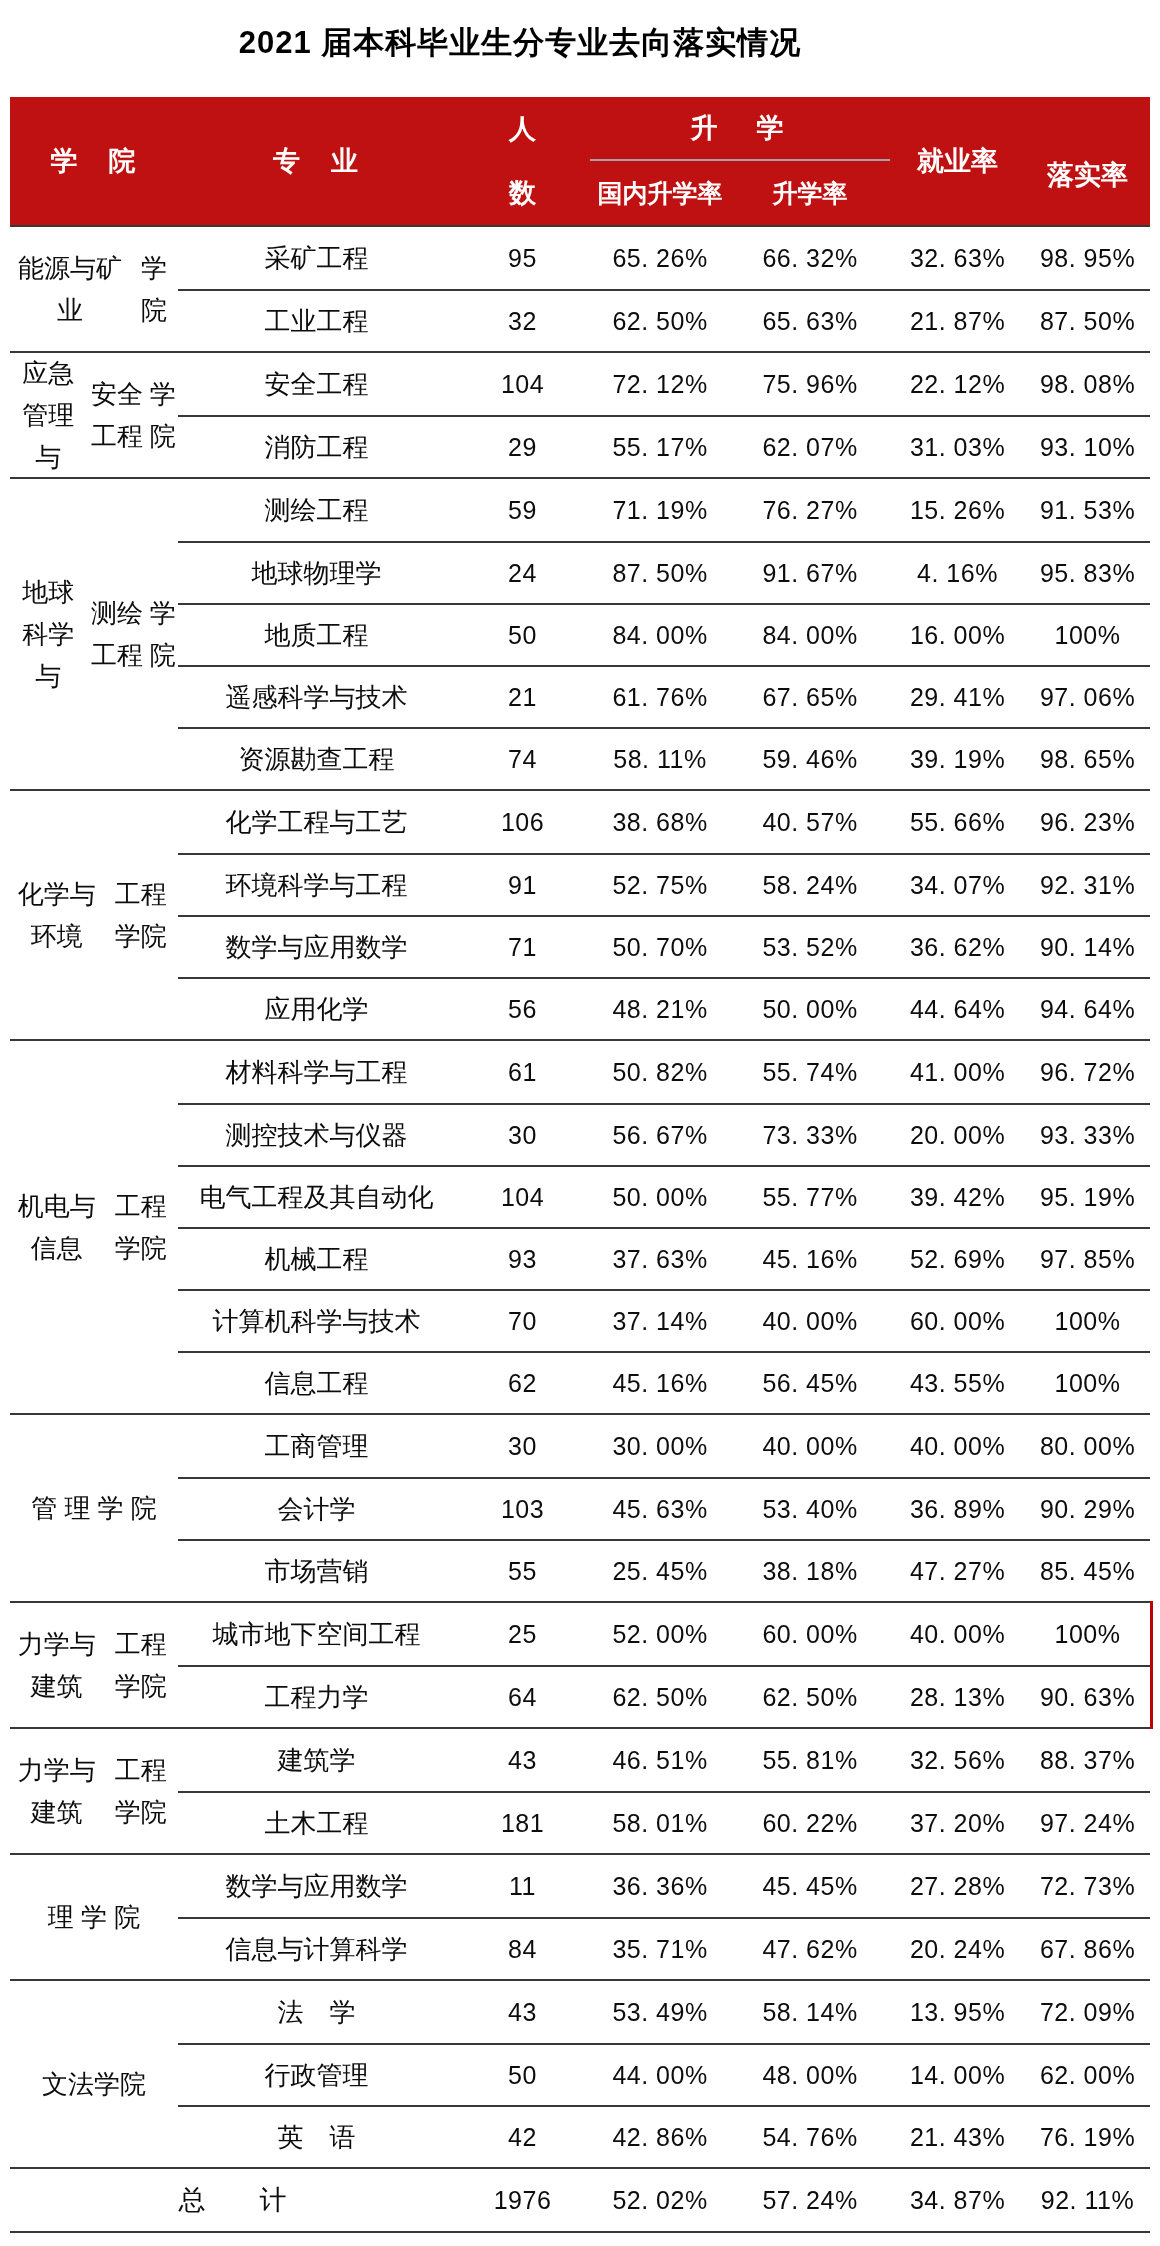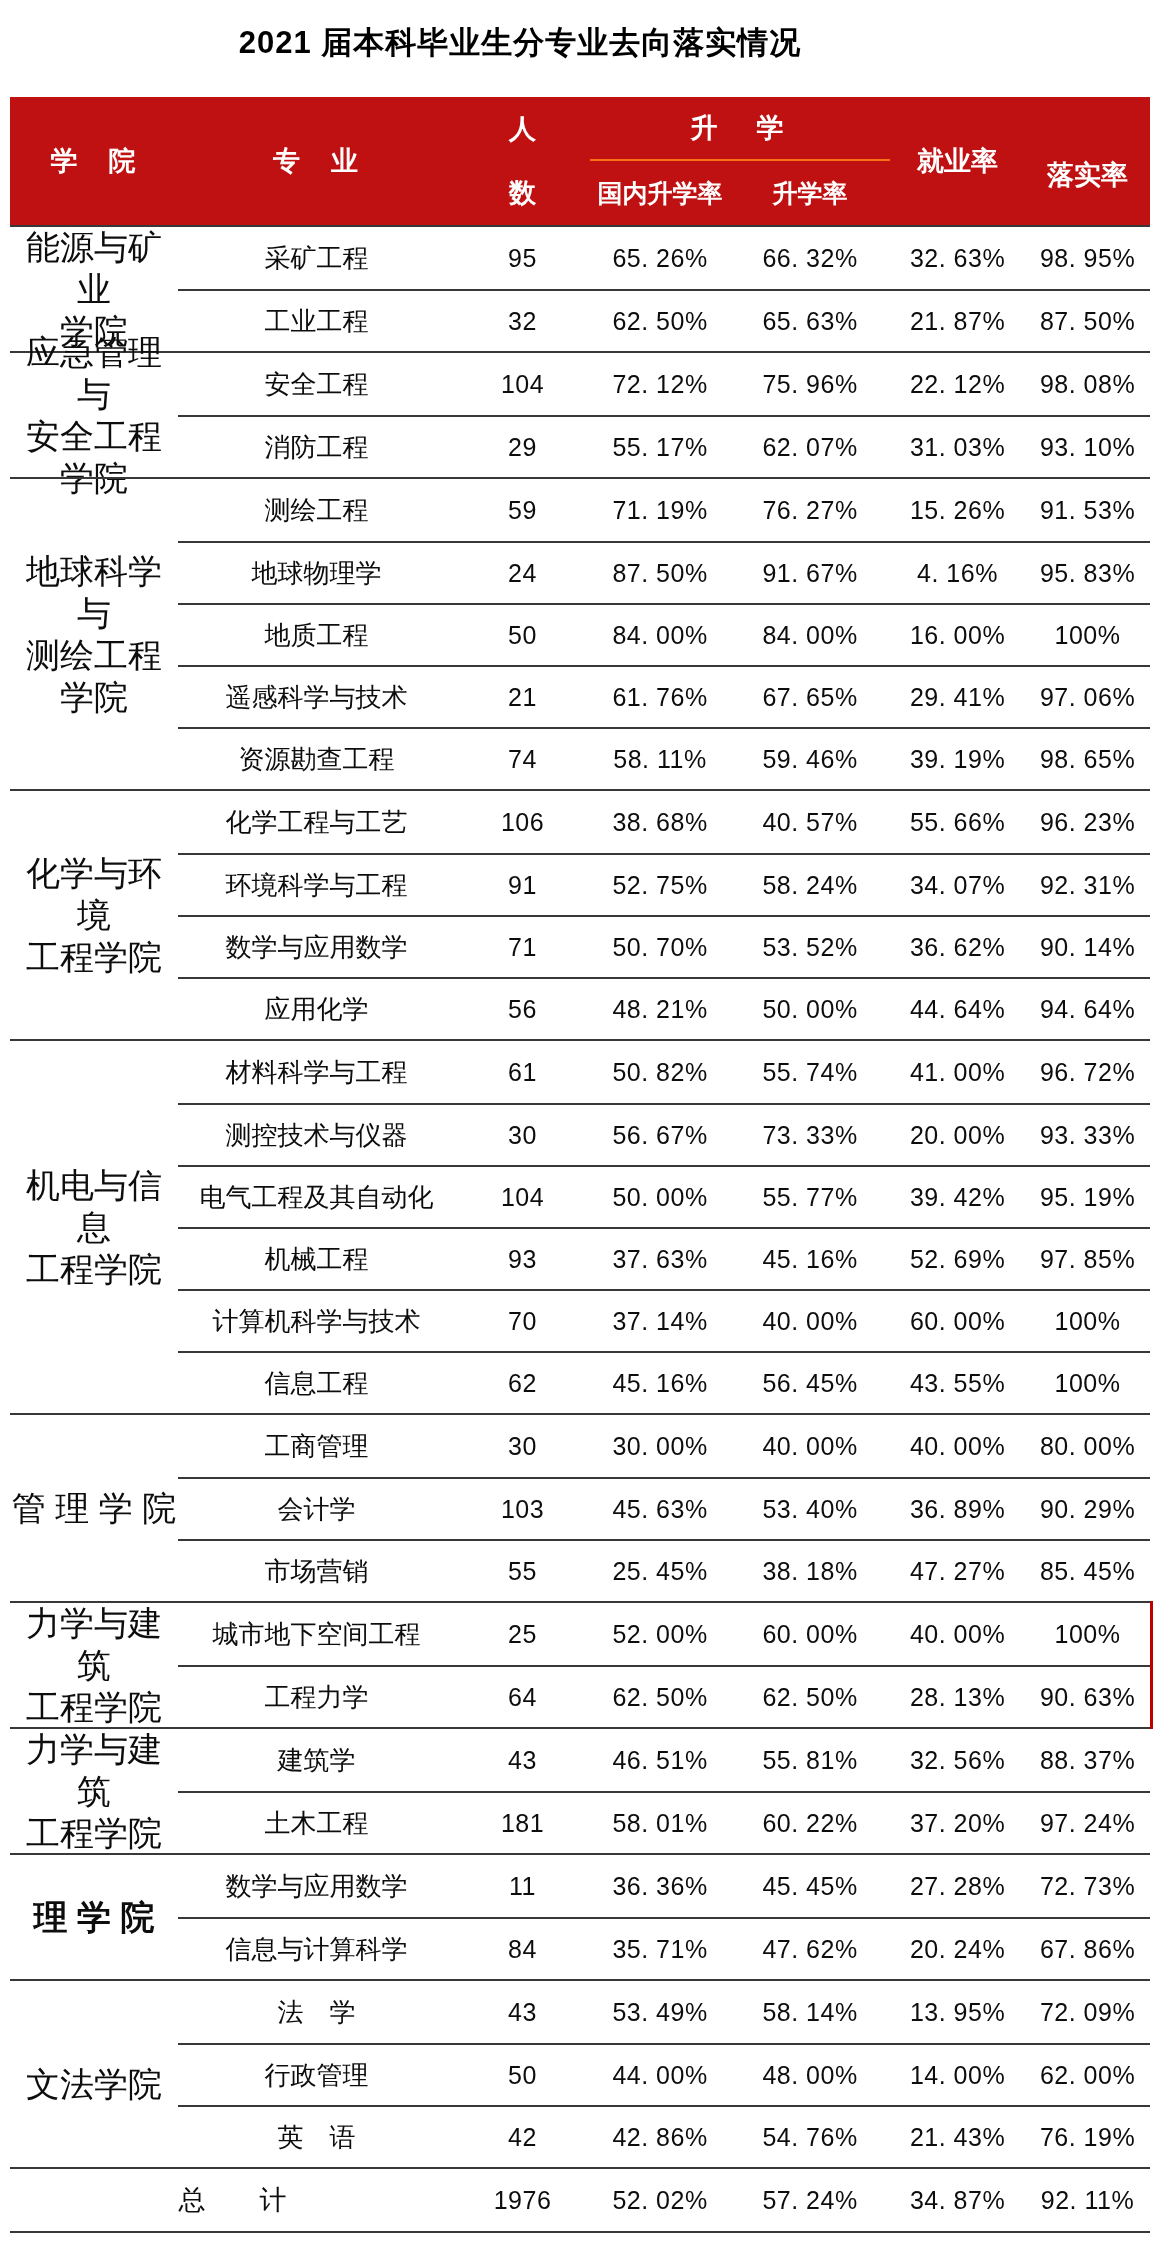--- a/index.html
+++ b/index.html
@@ -35,42 +35,42 @@
     background:var(--hdr);
     color:#fff;
     font-weight:bold;
     font-size:27px;
   }
   .hcell{display:flex;align-items:center;justify-content:center;}
   .h-college{grid-area:1/1/3/2;letter-spacing:2px;}
   .h-major{grid-area:1/2/3/3;letter-spacing:2px;}
   .h-count-1{grid-area:1/3/2/4;}
   .h-count-2{grid-area:2/3/3/4;}
-  .h-adv-group{grid-area:1/4/2/6;border-bottom:2px solid #f97316;letter-spacing:6px;}
+  .h-adv-group{grid-area:1/4/2/6;border-bottom:2px solid #a3a3a3;letter-spacing:6px;}
   .h-domestic{grid-area:2/4/3/5;font-size:25px;}
   .h-advrate{grid-area:2/5/3/6;font-size:25px;}
   .h-employ{grid-area:1/6/3/7;}
   .h-impl{grid-area:1/7/3/8;margin-top:27px;}
   .group{
     display:grid;
     grid-template-columns:var(--cols);
     grid-auto-rows:var(--row-h);
     border-top:2px solid var(--line);
     position:relative;
   }
   .cell{
     display:flex;align-items:center;justify-content:center;
     font-size:26px;
     text-align:center;
   }
   .cell.sep{border-top:2px solid var(--line);}
   .college-cell{
     grid-column:1;
-    display:flex;flex-direction:column;align-items:center;justify-content:center;
-    font-size:34px;line-height:42px;text-align:center;
+    display:flex;align-items:center;justify-content:center;
+    font-size:26px;line-height:42px;text-align:center;
   }
   .num{font-size:25px;letter-spacing:0.5px;}
   .red-mark{
     position:absolute;right:-3px;top:-2px;bottom:-2px;width:3px;
     background:#c00000;
   }
   .total-row{
     display:grid;
     grid-template-columns:var(--cols);
     grid-template-rows:var(--row-h);
@@ -298,21 +298,21 @@
         <div class="cell num">32. 56%</div>
         <div class="cell num">88. 37%</div>
         <div class="cell sep">土木工程</div>
         <div class="cell num sep">181</div>
         <div class="cell num sep">58. 01%</div>
         <div class="cell num sep">60. 22%</div>
         <div class="cell num sep">37. 20%</div>
         <div class="cell num sep">97. 24%</div>
       </div>
       <div class="group">
-        <div class="college-cell" style="grid-row: 1 / span 2; font-weight: bold;">
+        <div class="college-cell" style="grid-row: 1 / span 2;">
           <div class="college-line">理 学 院</div>
         </div>
         <div class="cell">数学与应用数学</div>
         <div class="cell num">11</div>
         <div class="cell num">36. 36%</div>
         <div class="cell num">45. 45%</div>
         <div class="cell num">27. 28%</div>
         <div class="cell num">72. 73%</div>
         <div class="cell sep">信息与计算科学</div>
         <div class="cell num sep">84</div>

